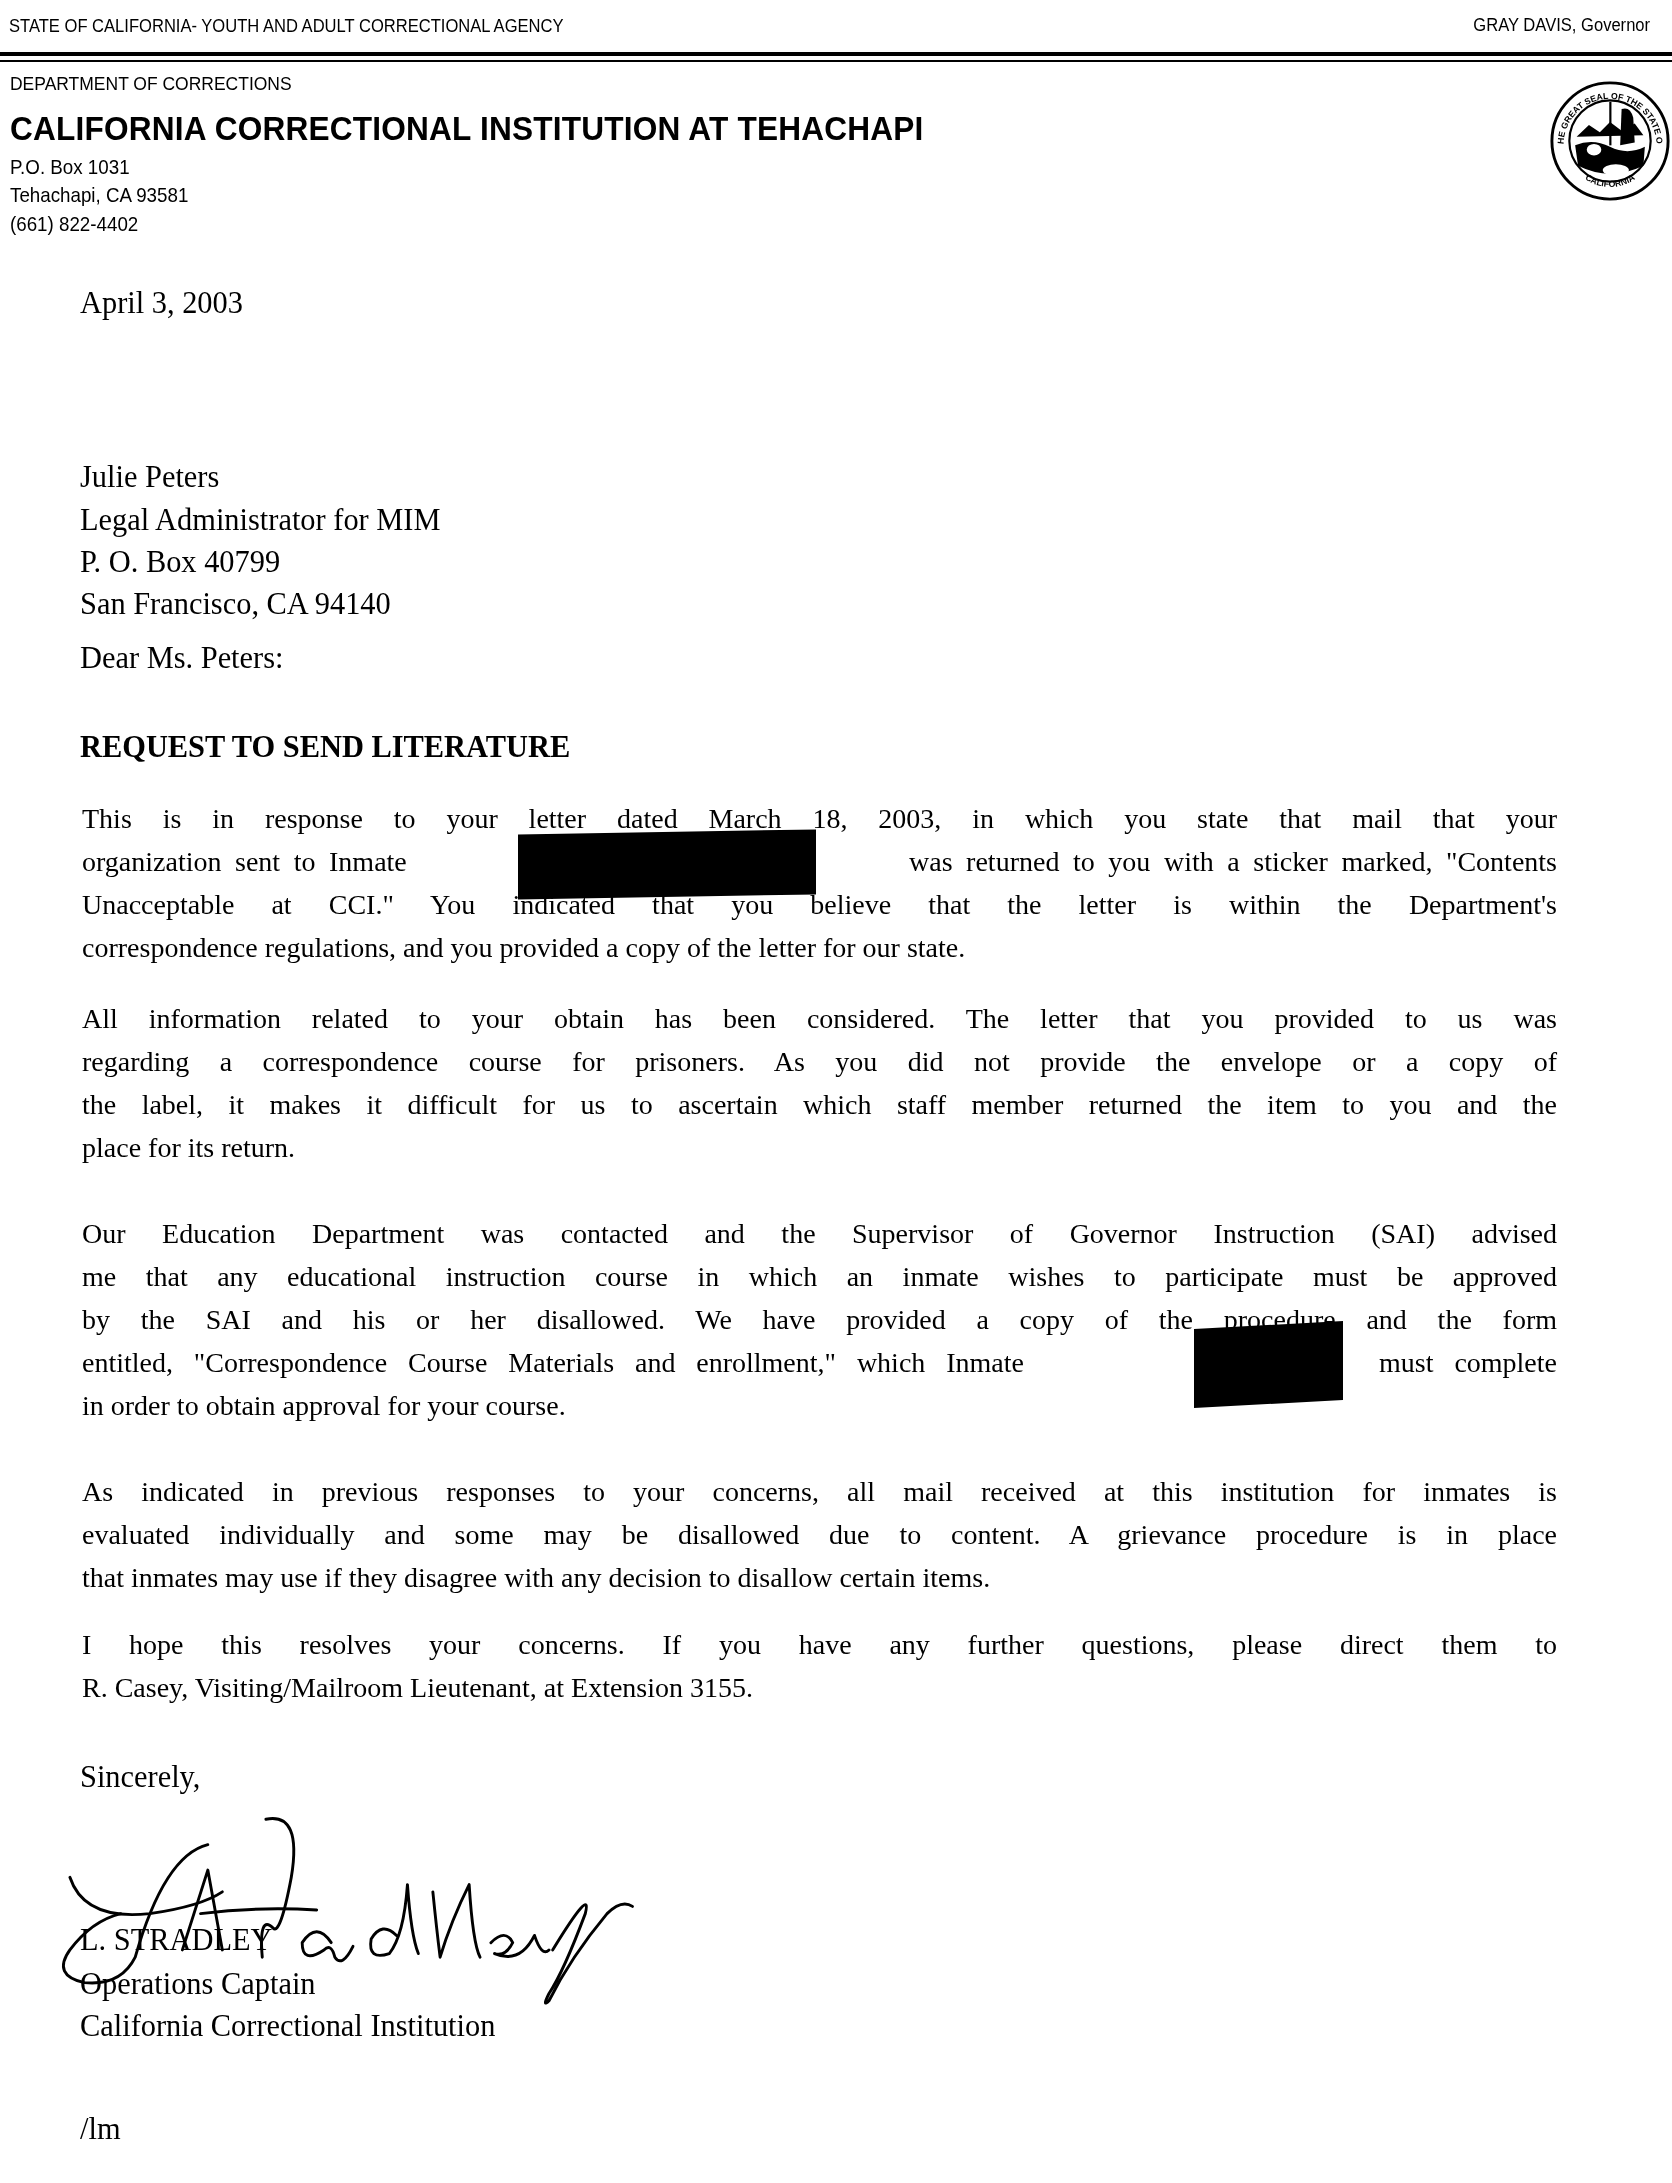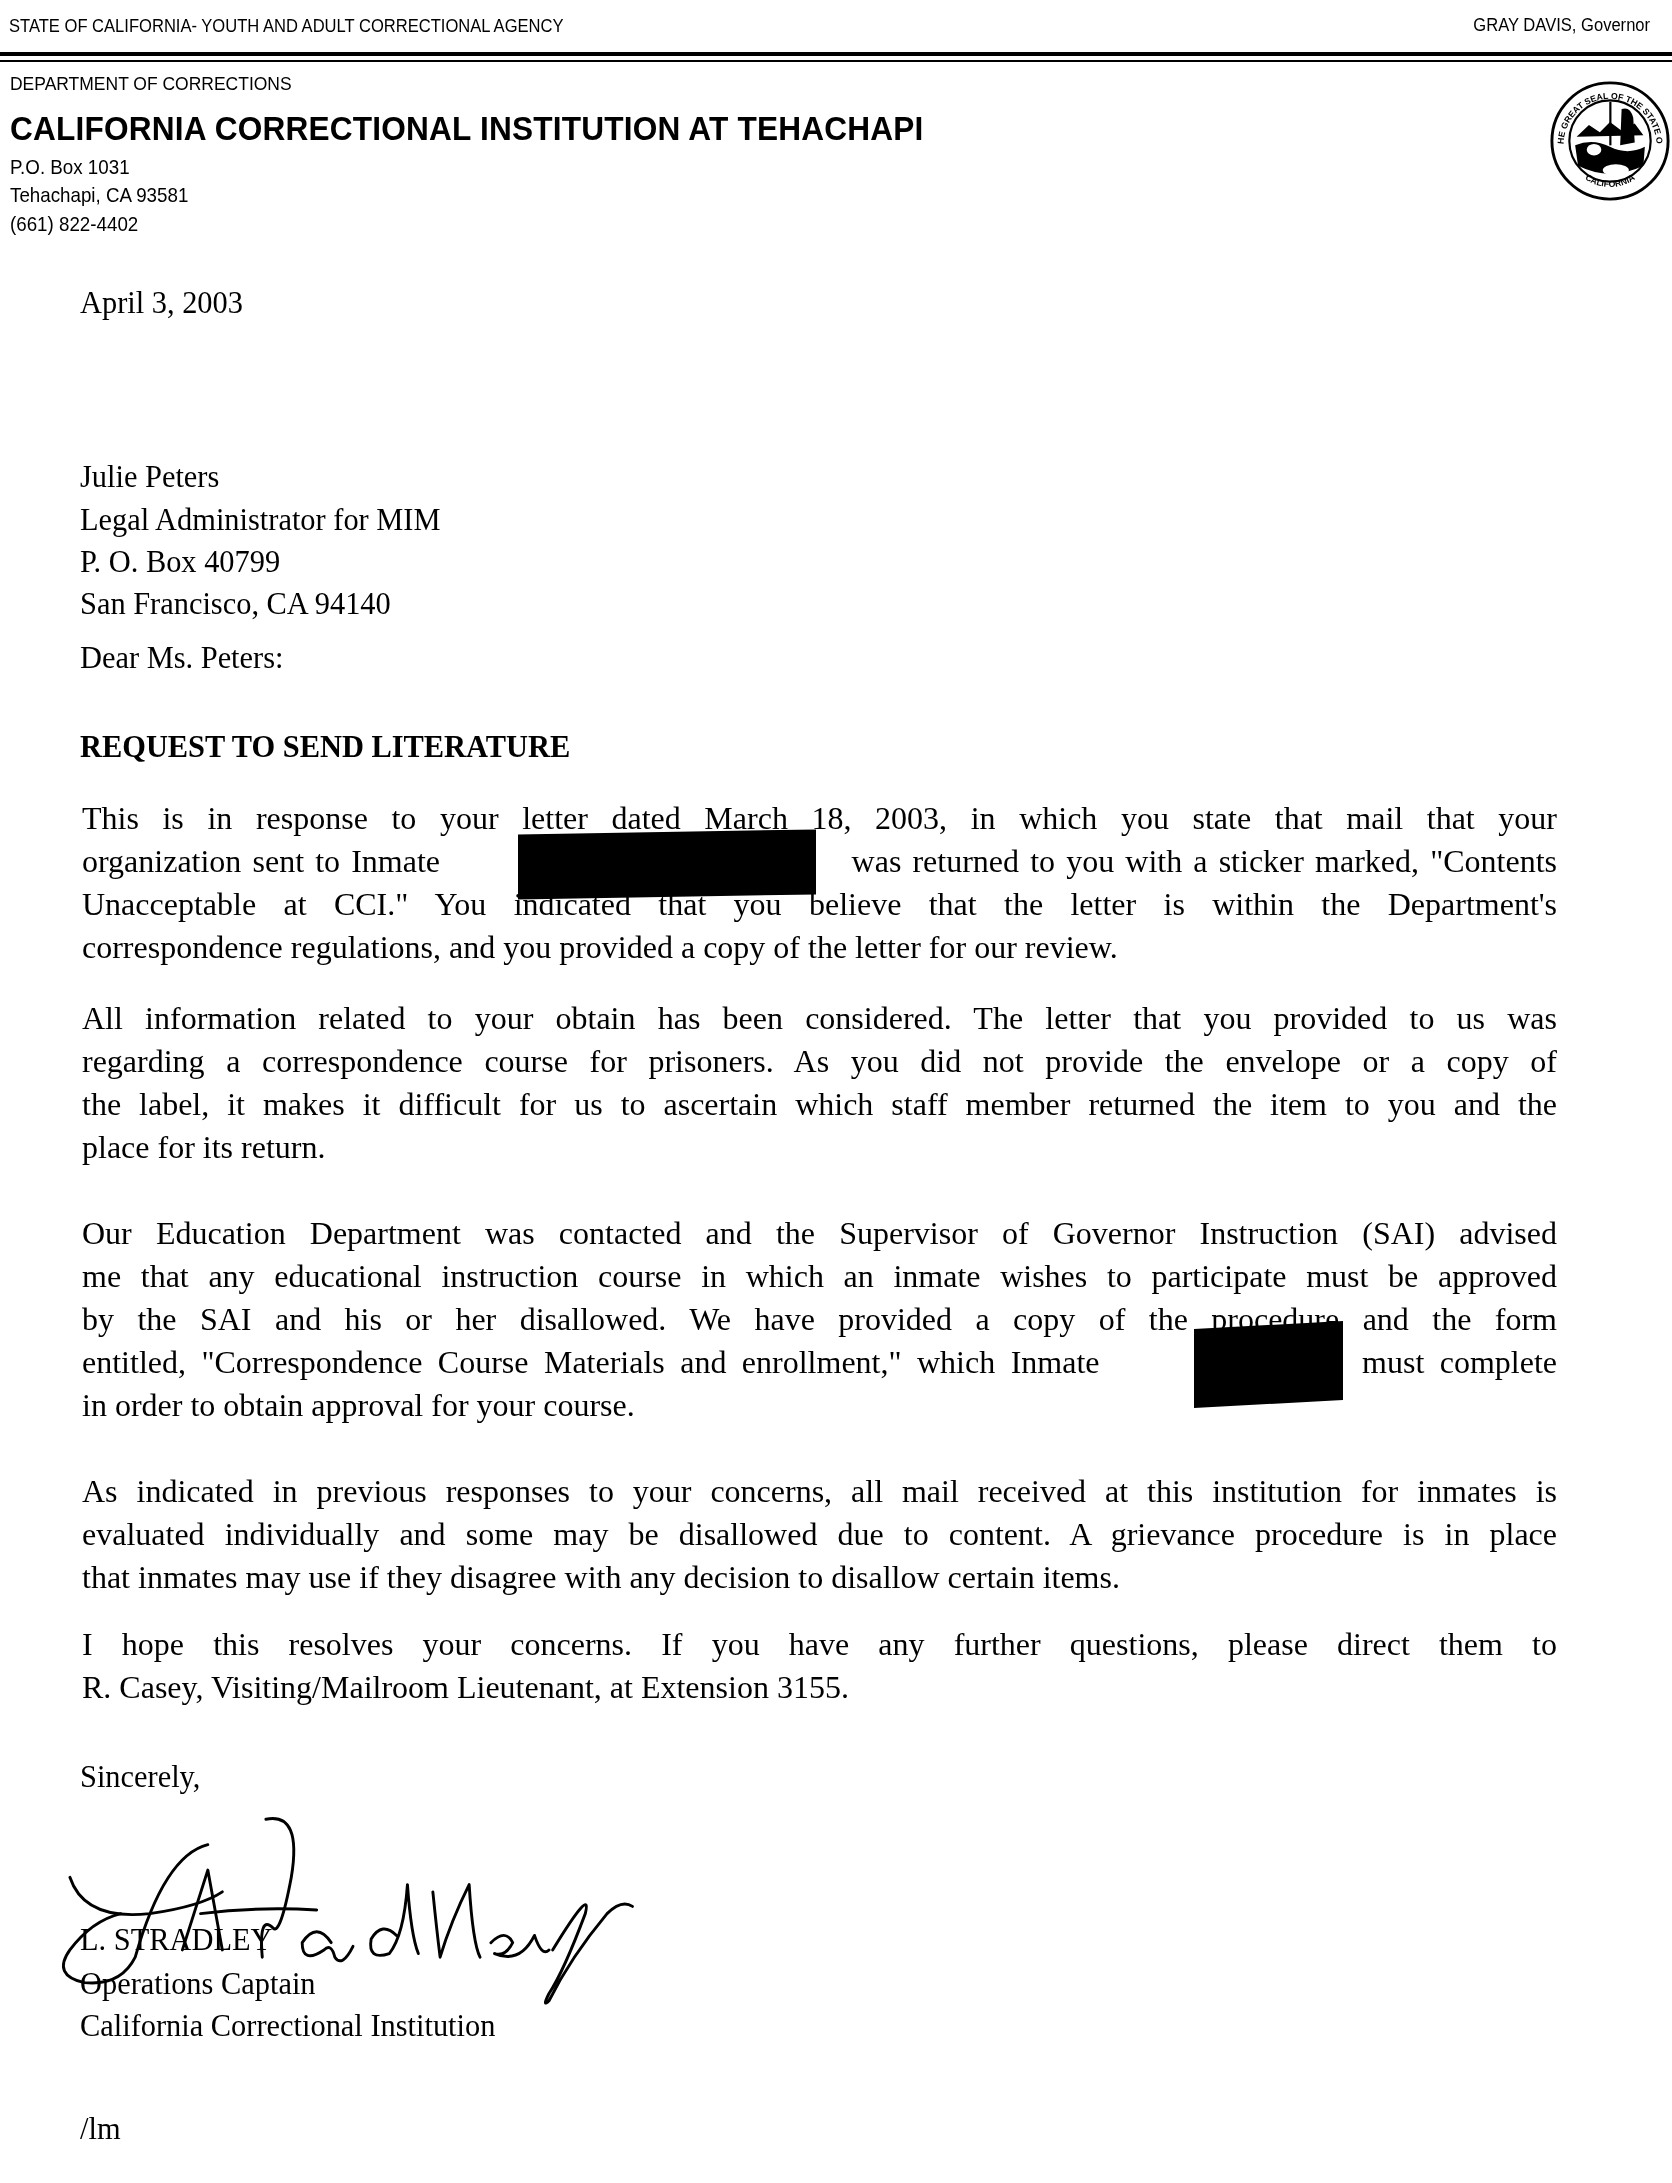--- a/index.html
+++ b/index.html
@@ -24,21 +24,21 @@
 
   .letter { left: 80px; font-size: 32px; transform: scaleX(0.95); transform-origin: left; }
   #date { top: 284px; }
   #recip-0 { top: 458px; }
   #recip-1 { top: 501px; }
   #recip-2 { top: 543px; }
   #recip-3 { top: 585px; }
   #salutation { top: 639px; }
   #subject { top: 728px; font-weight: bold; font-size: 32px; }
 
-  .para { position: absolute; left: 82px; width: 1475px; font-size: 32px; line-height: 43px; text-align: justify; }
+  .para { position: absolute; left: 82px; width: 1475px; font-size: 28px; line-height: 43px; text-align: justify; }
   .para .line { display: block; text-align: justify; text-align-last: justify; white-space: nowrap; height: 43px; overflow: visible; }
   .para .line.last { text-align-last: left; }
   #para-0 { top: 797px; }
   #para-1 { top: 997px; }
   #para-2 { top: 1212px; }
   #para-3 { top: 1470px; }
   #para-4 { top: 1623px; }
 
   .redact { position: absolute; background: #000; }
   #redaction-1 { left: 518px; top: 832px; width: 298px; height: 65px; transform: skewY(-1deg); }
@@ -93,21 +93,21 @@
 <div id="recip-1" class="abs serif letter">Legal Administrator for MIM</div>
 <div id="recip-2" class="abs serif letter">P. O. Box 40799</div>
 <div id="recip-3" class="abs serif letter">San Francisco, CA 94140</div>
 <div id="salutation" class="abs serif letter">Dear Ms. Peters:</div>
 <div id="subject" class="abs serif letter">REQUEST TO SEND LITERATURE</div>
 
 <div id="para-0" class="para serif">
   <span class="line">This is in response to your letter dated March 18, 2003, in which you state that mail that your</span>
   <span class="line"><span>organization sent to Inmate&nbsp;&nbsp;&nbsp;&nbsp;&nbsp;&nbsp;&nbsp;&nbsp;&nbsp;&nbsp;&nbsp;&nbsp;&nbsp;&nbsp;&nbsp;&nbsp;&nbsp;&nbsp;&nbsp;&nbsp;&nbsp;&nbsp;&nbsp;&nbsp;&nbsp;&nbsp;&nbsp;&nbsp;&nbsp;&nbsp;&nbsp;&nbsp;&nbsp;&nbsp;&nbsp;&nbsp; was returned to you with a sticker marked, "Contents</span></span>
   <span class="line">Unacceptable at CCI."  You indicated that you believe that the letter is within the Department's</span>
-  <span class="line last">correspondence regulations, and you provided a copy of the letter for our review.</span>
+  <span class="line last">correspondence regulations, and you provided a copy of the letter for our state.</span>
 </div>
 
 <div id="para-1" class="para serif">
   <span class="line">All information related to your obtain has been considered.  The letter that you provided to us was</span>
   <span class="line">regarding a correspondence course for prisoners.  As you did not provide the envelope or a copy of</span>
   <span class="line">the label, it makes it difficult for us to ascertain which staff member returned the item to you and the</span>
   <span class="line last">place for its return.</span>
 </div>
 
 <div id="para-2" class="para serif">

